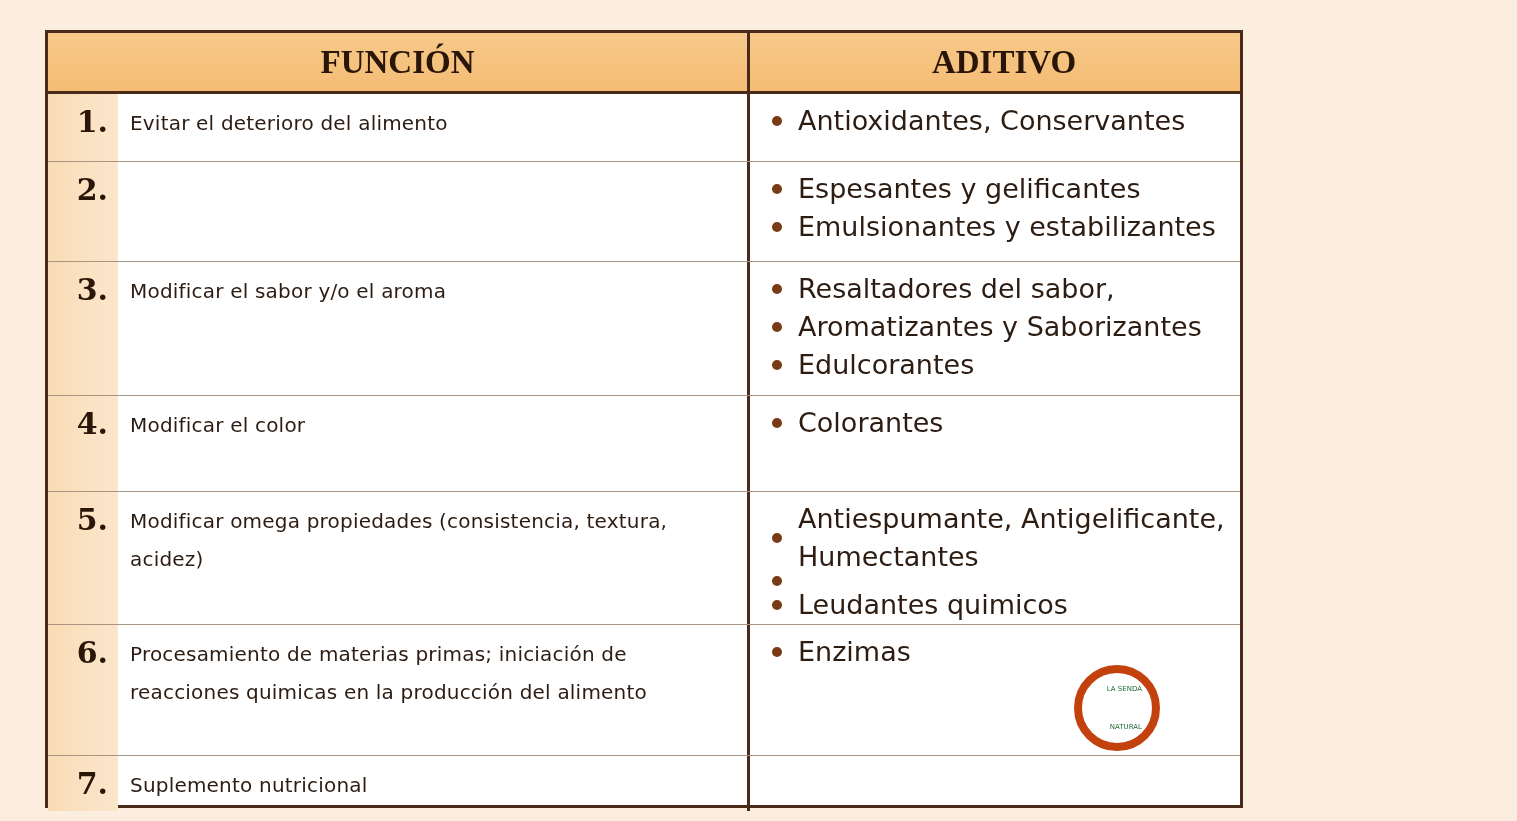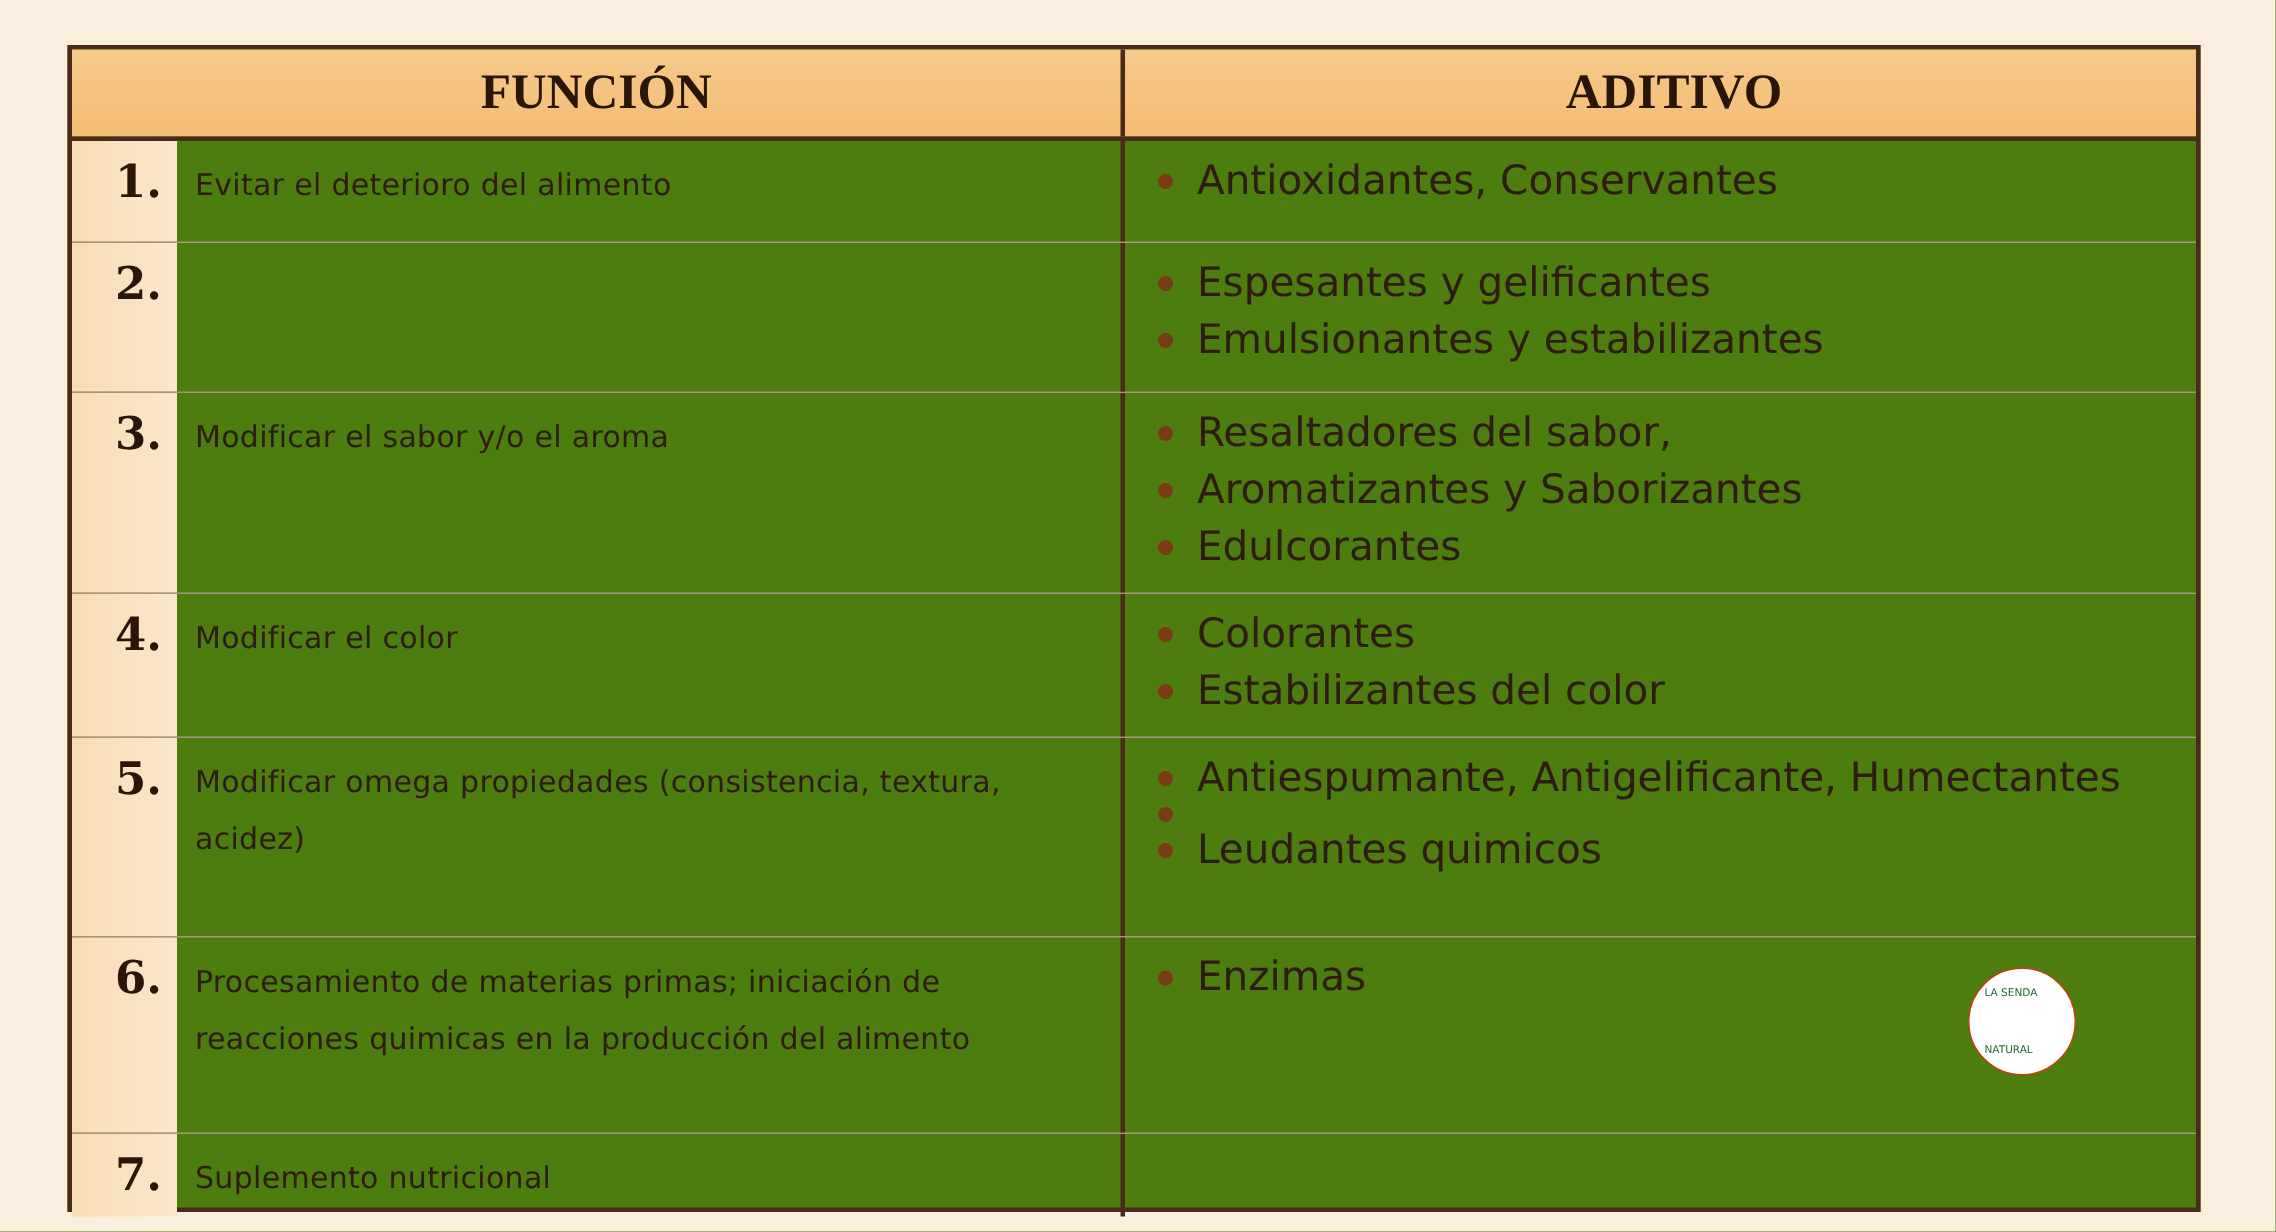--- a/index.html
+++ b/index.html
@@ -1,30 +1,30 @@
 <!DOCTYPE html>
 <html><head>
 <meta charset="utf-8">
 <style>
   html,body{margin:0;padding:0;}
   body{width:1517px;height:821px;background:#fbeede;position:relative;overflow:hidden;font-family:"DejaVu Serif",serif;color:#2c1c12;}
-  .tbl{position:absolute;left:45px;top:30px;width:1422px;height:778px;border:3px solid #4a2a18;box-sizing:border-box;background:#4d7c0f;}
+  .tbl{position:absolute;left:45px;top:30px;width:1198px;height:778px;border:3px solid #4a2a18;box-sizing:border-box;background:#ffffff;}
   .hdr{display:flex;height:58px;background:linear-gradient(#f7c98a,#f4bc74);border-bottom:3px solid #4a2a18;}
   .hdr div{display:flex;align-items:center;justify-content:center;font-family:"Liberation Serif",serif;font-weight:bold;font-size:33px;color:#2a1608;}
   .c1{width:702px;border-right:3px solid #4a2a18;box-sizing:border-box;}
   .c2{flex:1;padding-left:18px;}
   .row{display:flex;border-bottom:1.5px solid #a89480;box-sizing:border-box;}
   .row:last-child{border-bottom:none;}
   .left{width:702px;display:flex;border-right:3px solid #4a2a18;box-sizing:border-box;}
   .num{width:70px;background:linear-gradient(90deg,#f9dcb5,#fbe6cc);font-weight:bold;font-size:30px;padding:10px 0 0 0;box-sizing:border-box;text-align:right;padding-right:10px;color:#2a1608;}
   .ftext{flex:1;font-size:20px;line-height:38px;padding:10px 12px;font-family:"DejaVu Sans",sans-serif;font-weight:normal;color:#2c1c12;letter-spacing:0.2px;}
   .right{flex:1;padding:8px 0 0 22px;position:relative;font-family:"DejaVu Sans",sans-serif;font-size:27px;line-height:38px;}
   .bullet{display:flex;align-items:center;}
   .dot{width:10px;height:10px;border-radius:50%;background:#7a3a16;margin-right:16px;flex:none;}
-  .logo{position:absolute;right:80px;top:20px;width:70px;height:70px;border-radius:50%;border:1px solid #c2410c;background:#fff;display:flex;align-items:center;justify-content:center;font-size:7px;color:#1e6a32;text-align:left;}
+  .logo{position:absolute;right:80px;top:40px;width:70px;height:70px;border-radius:50%;border:8px solid #c2410c;background:#fff;display:flex;align-items:center;justify-content:center;font-size:7px;color:#1e6a32;text-align:right;}
   .logo span{display:block;width:50px;}
 </style>
 </head>
 <body>
 
 <div class="tbl">
   <div class="hdr">
     <div class="c1">FUNCIÓN</div>
     <div class="c2">ADITIVO</div>
   </div>
@@ -79,24 +79,20 @@
       <div class="row" style="height: 96px;">
         <div class="left">
     <div class="num">4.</div>
     <div class="ftext">Modificar el color</div>
         </div>
     <div class="right">
           <div class="bullet">
             <span class="dot"></span>
             <span>Colorantes</span>
           </div>
-          <div class="bullet">
-            <span class="dot"></span>
-            <span>Estabilizantes del color</span>
-          </div>
         </div>
       </div>
       <div class="row" style="height: 133px;">
         <div class="left">
     <div class="num">5.</div>
     <div class="ftext">Modificar omega propiedades (consistencia, textura, acidez)</div>
         </div>
     <div class="right">
           <div class="bullet">
             <span class="dot"></span>

